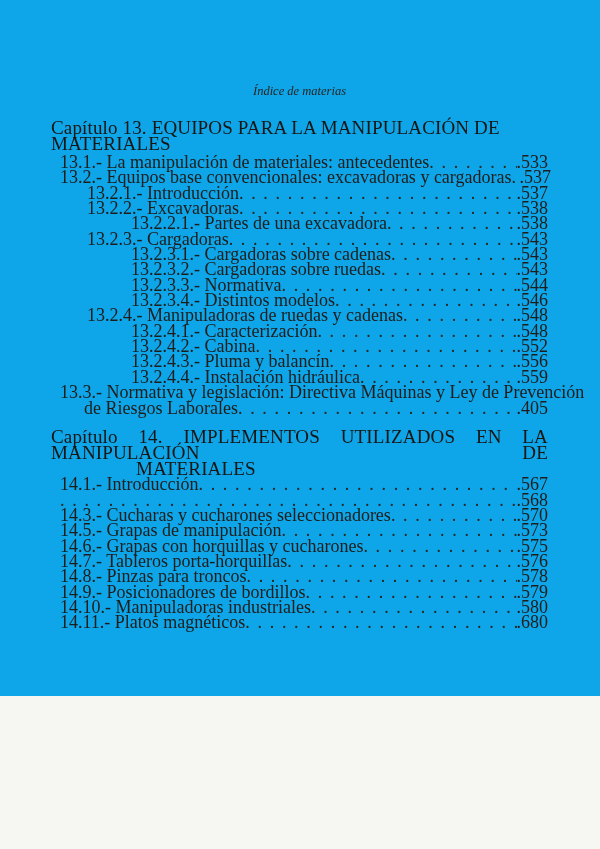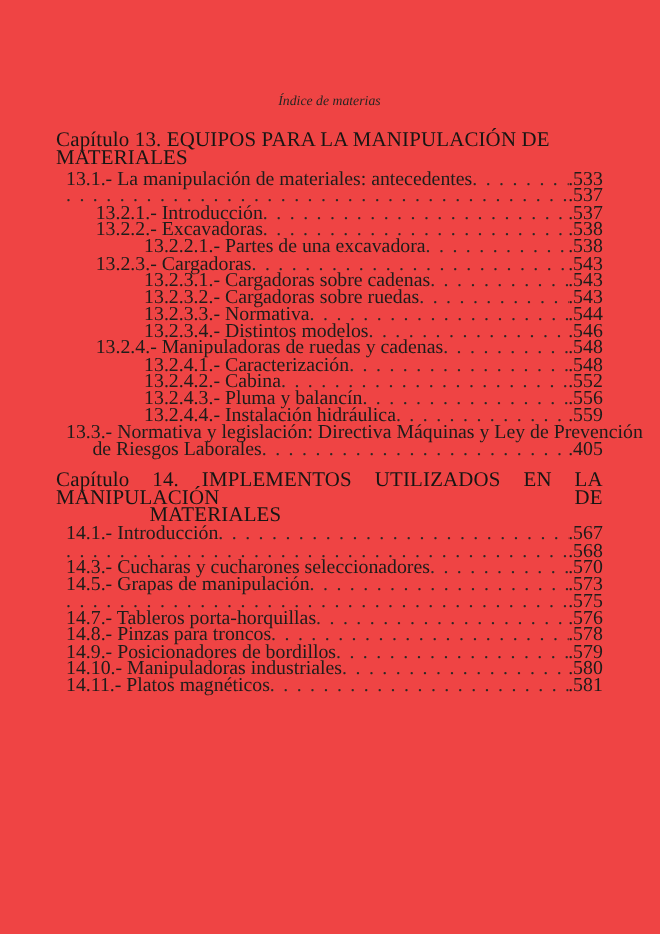--- a/index.html
+++ b/index.html
@@ -6,22 +6,22 @@
   html, body { width: 600px; height: 849px; }
   body {
     background: #f6f6f3;
     color: #1e1d1a;
     font-family: "Liberation Serif", "DejaVu Serif", serif;
     overflow: hidden;
   }
   .page {
     position: relative;
     width: 600px;
-    height: 849px;
-    background: #ef4444;
+    height: 696px;
+    background: #0ea5e9;
   }
   .content {
     position: absolute;
     left: 51px;
     top: 0;
     width: 497px;
   }
   .running-header {
     margin-top: 84px;
     text-align: center;
@@ -85,20 +85,21 @@
 
     <section>
       <div class="chap-heading chap-13">Capítulo 13. EQUIPOS PARA LA MANIPULACIÓN DE MATERIALES</div>
 
       <div class="row lvl1">
         <span class="title">13.1.- La manipulación de materiales: antecedentes</span>
         <span class="leader"></span>
         <span class="pg">533</span>
       </div>
       <div class="row lvl1">
+        <span class="title">13.2.- Equipos base convencionales: excavadoras y cargadoras</span>
         <span class="leader"></span>
         <span class="pg">537</span>
       </div>
       <div class="row lvl2">
         <span class="title">13.2.1.- Introducción</span>
         <span class="leader"></span>
         <span class="pg">537</span>
       </div>
       <div class="row lvl2">
         <span class="title">13.2.2.- Excavadoras</span>
@@ -189,20 +190,21 @@
         <span class="title">14.3.- Cucharas y cucharones seleccionadores</span>
         <span class="leader"></span>
         <span class="pg">570</span>
       </div>
       <div class="row lvl1">
         <span class="title">14.5.- Grapas de manipulación</span>
         <span class="leader"></span>
         <span class="pg">573</span>
       </div>
       <div class="row lvl1">
+        <span class="title">14.6.- Grapas con horquillas y cucharones</span>
         <span class="leader"></span>
         <span class="pg">575</span>
       </div>
       <div class="row lvl1">
         <span class="title">14.7.- Tableros porta-horquillas</span>
         <span class="leader"></span>
         <span class="pg">576</span>
       </div>
       <div class="row lvl1">
         <span class="title">14.8.- Pinzas para troncos</span>
@@ -215,18 +217,18 @@
         <span class="pg">579</span>
       </div>
       <div class="row lvl1">
         <span class="title">14.10.- Manipuladoras industriales</span>
         <span class="leader"></span>
         <span class="pg">580</span>
       </div>
       <div class="row lvl1">
         <span class="title">14.11.- Platos magnéticos</span>
         <span class="leader"></span>
-        <span class="pg">581</span>
+        <span class="pg">680</span>
       </div>
     </section>
 
   </div>
 </div>
 
 </body></html>

